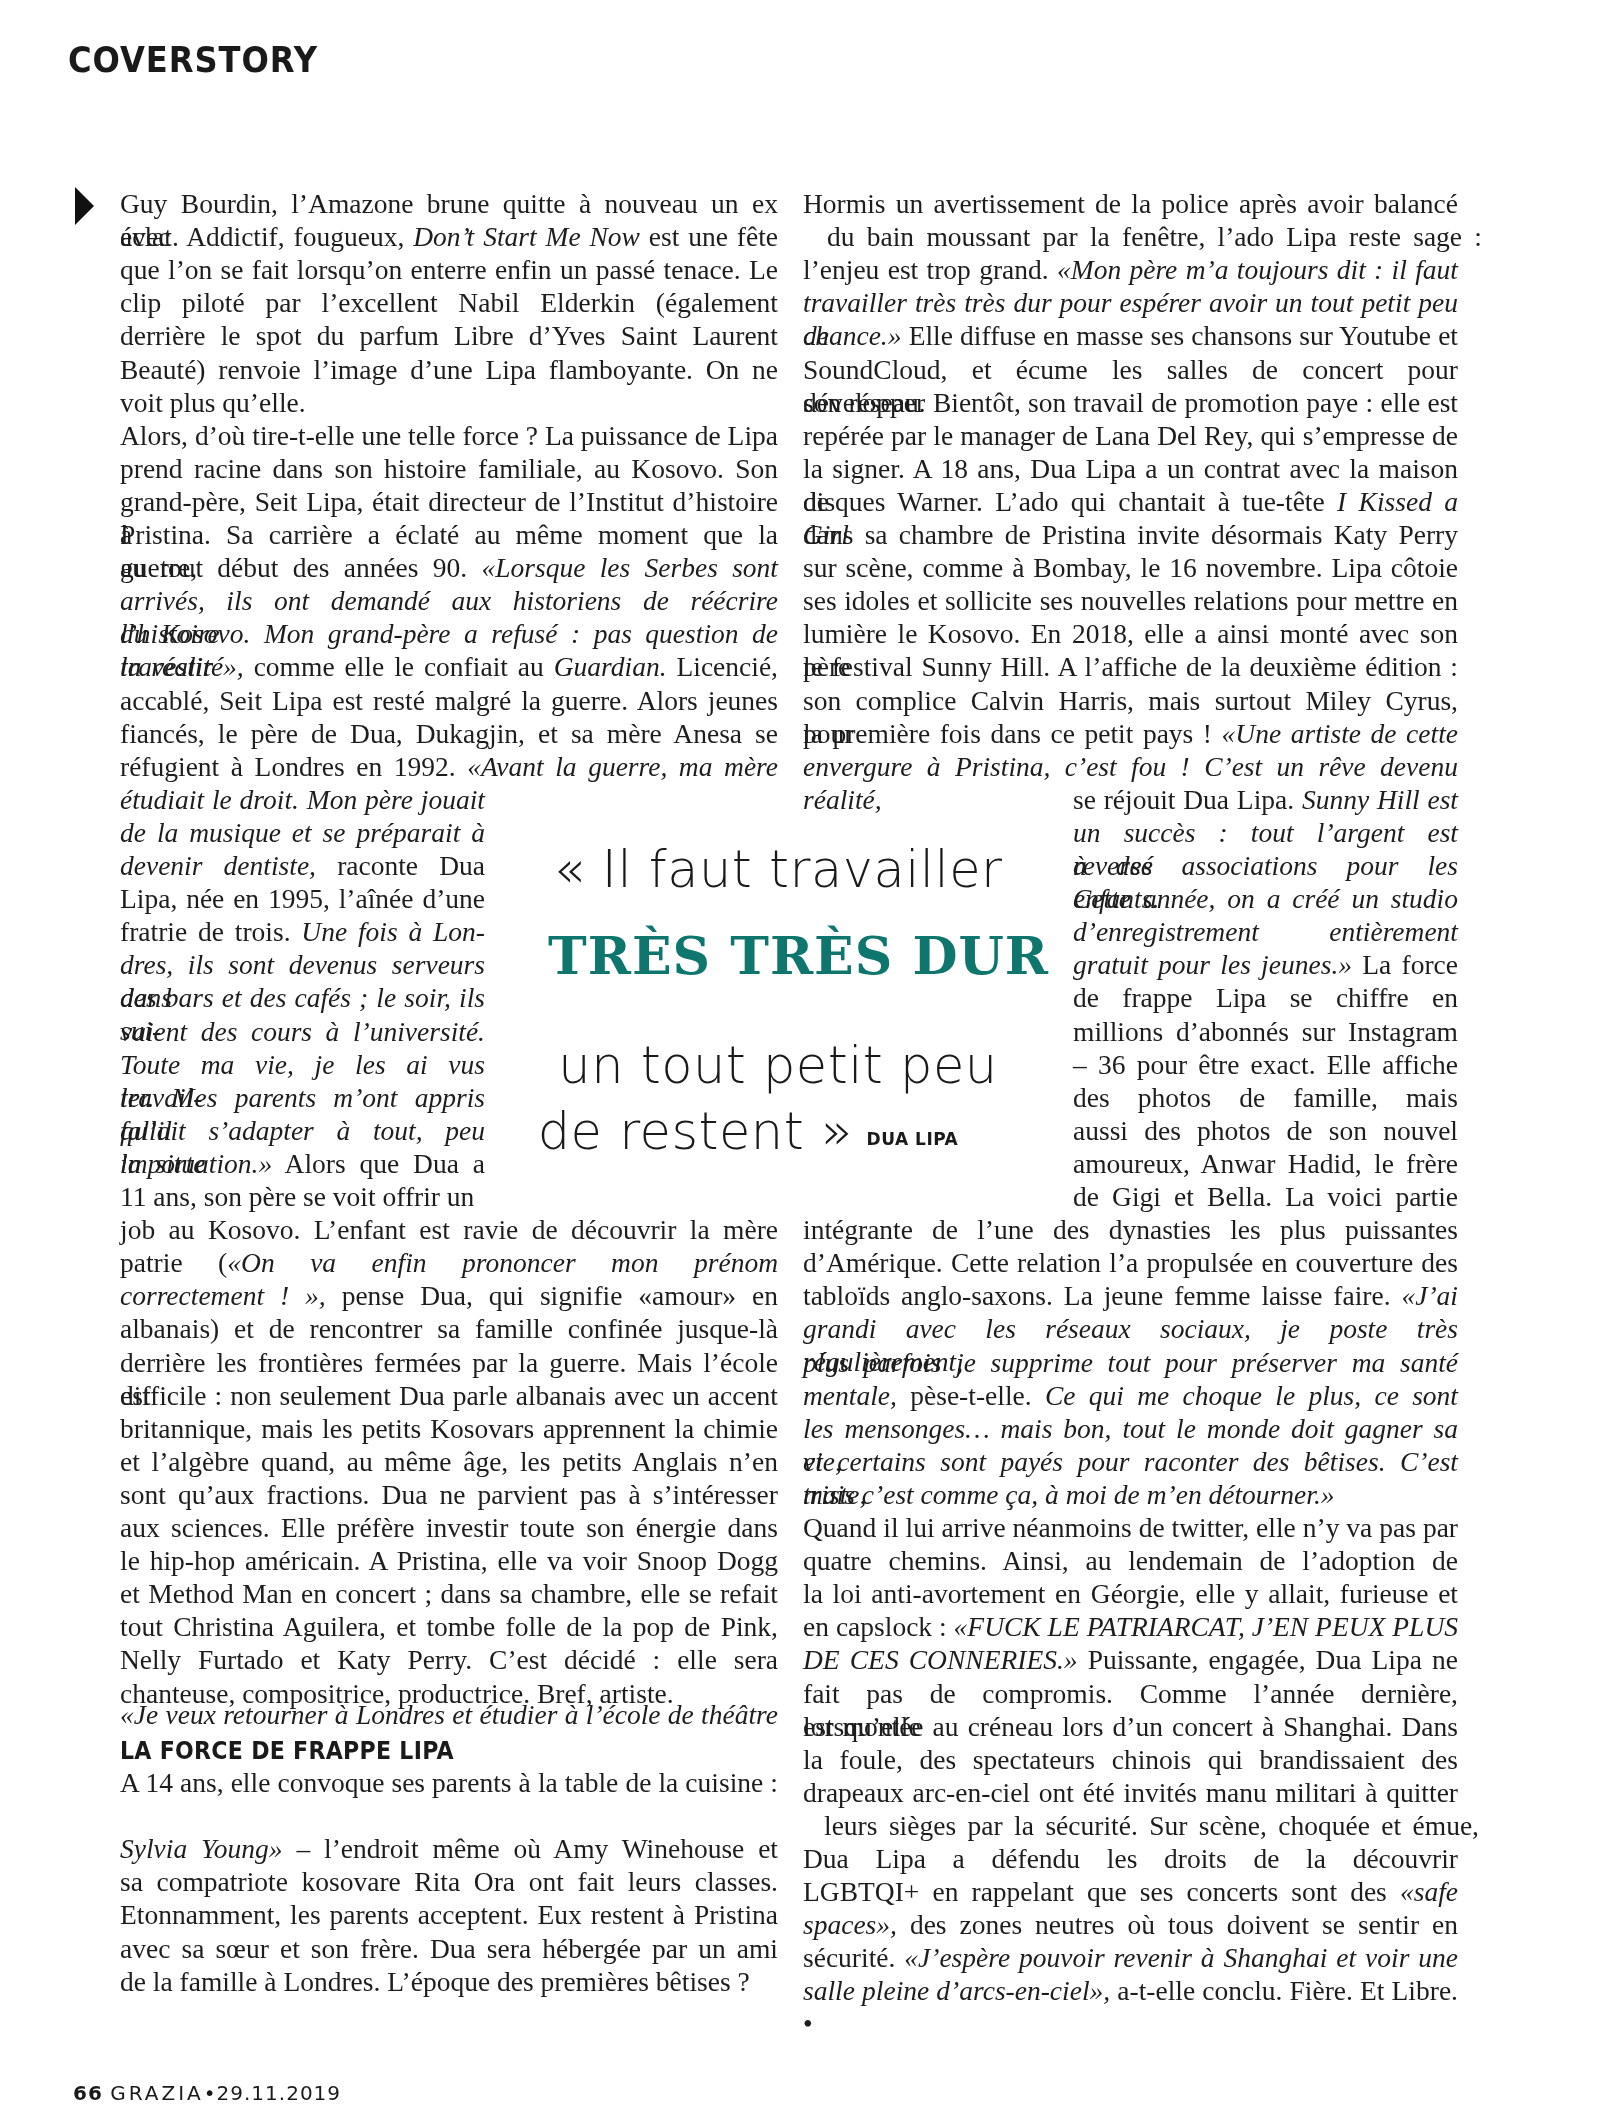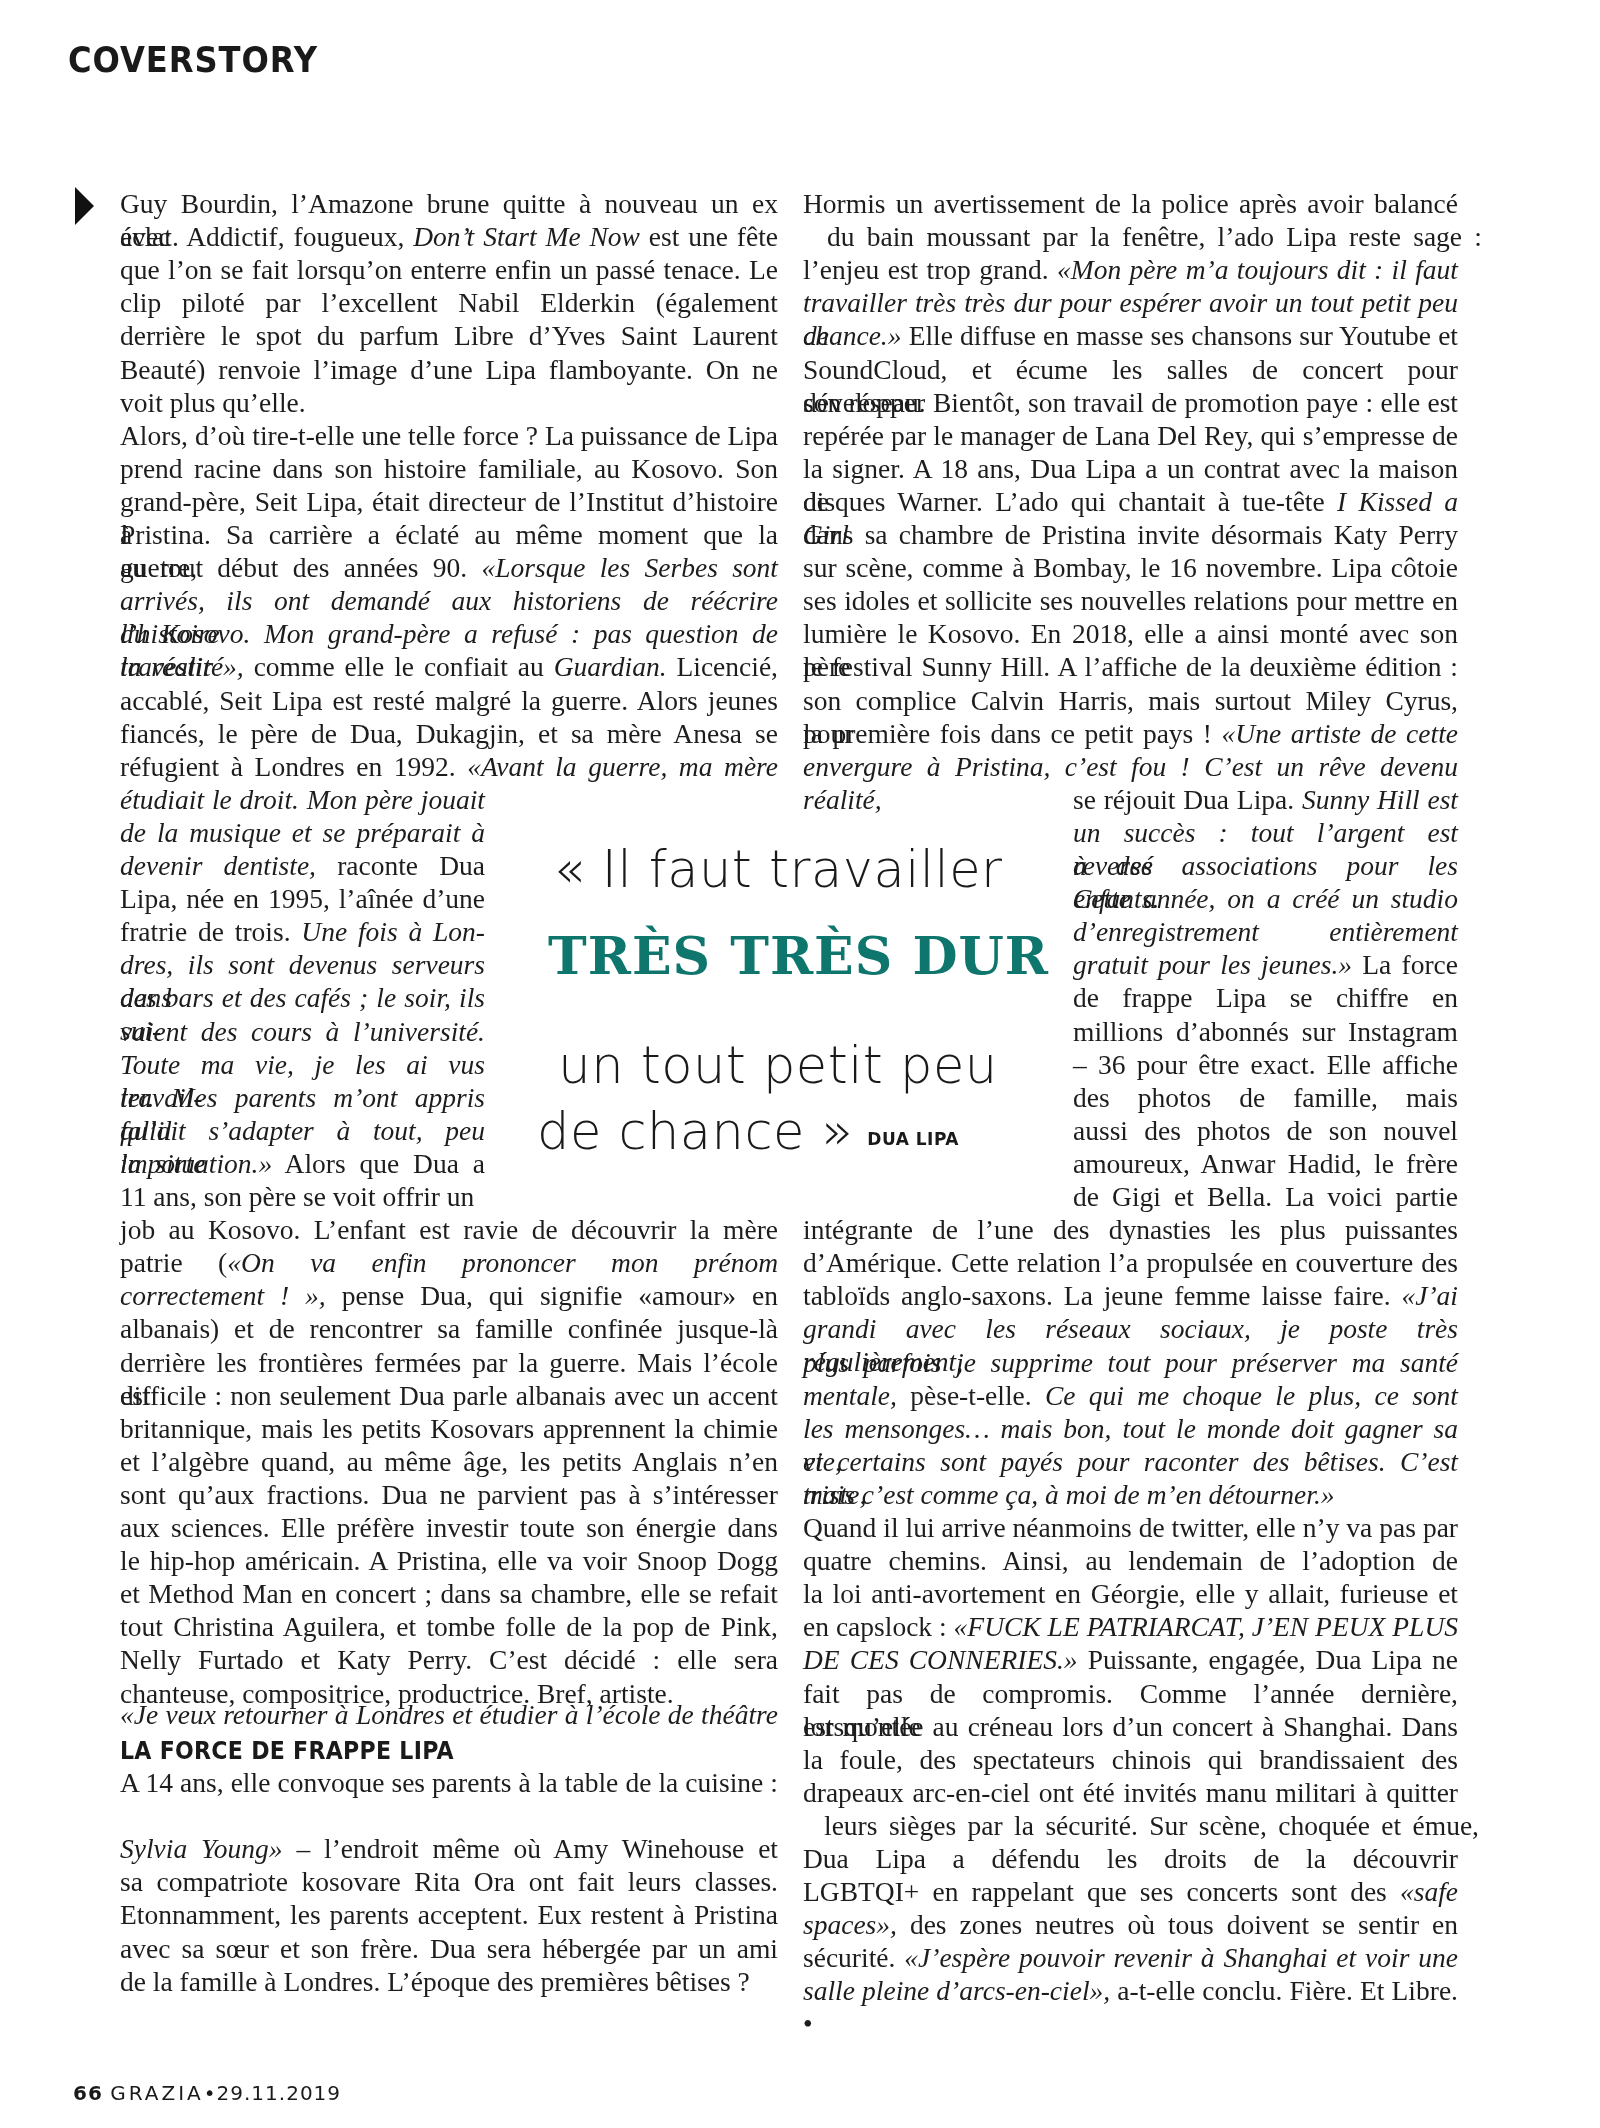--- a/index.html
+++ b/index.html
@@ -154,19 +154,19 @@
     <div class="line" style="top: 1875.1px; left: 803px; width: 655px; white-space: normal; height: 33.1px; overflow: visible;"><span>LGBTQI+ en rappelant que ses concerts sont des </span><span class="it">«safe</span></div>
     <div class="line" style="top: 1908.2px; left: 803px; width: 655px; white-space: normal; height: 33.1px; overflow: visible;"><span class="it">spaces»,</span><span> des zones neutres où tous doivent se sentir en</span></div>
     <div class="line" style="top: 1941.3px; left: 803px; width: 655px; white-space: normal; height: 33.1px; overflow: visible;"><span>sécurité. </span><span class="it">«J’espère pouvoir revenir à Shanghai et voir une</span></div>
     <div class="line" style="top: 1974.4px; left: 803px; width: 655px; white-space: normal; height: 33.1px; overflow: visible;"><span class="it">salle pleine d’arcs-en-ciel»,</span><span> a-t-elle conclu. Fière. Et Libre. •</span></div>
   </div>
 
 <div class="pq" style="top:840px;height:340px;">
   <div class="pq-l" style="top:0px;">« Il faut travailler</div>
   <div class="pq-l pq-hl" style="top: 66px; color: #0f766e; margin-top: 20px;">TRÈS TRÈS DUR</div>
   <div class="pq-l" style="top:196px;">un tout petit peu</div>
-  <div class="pq-l" style="top:262px;left:-30px;"><span>de chance »</span><span class="pq-attr">DUA LIPA</span></div>
+  <div class="pq-l" style="top:262px;left:-30px;"><span>de restent »</span><span class="pq-attr">DUA LIPA</span></div>
 </div>
 
 <div class="footer">
   <span class="pg">66</span>
   <span class="brand">GRAZIA</span><span>•</span><span>29.11.2019</span>
 </div>
 
 </body></html>

